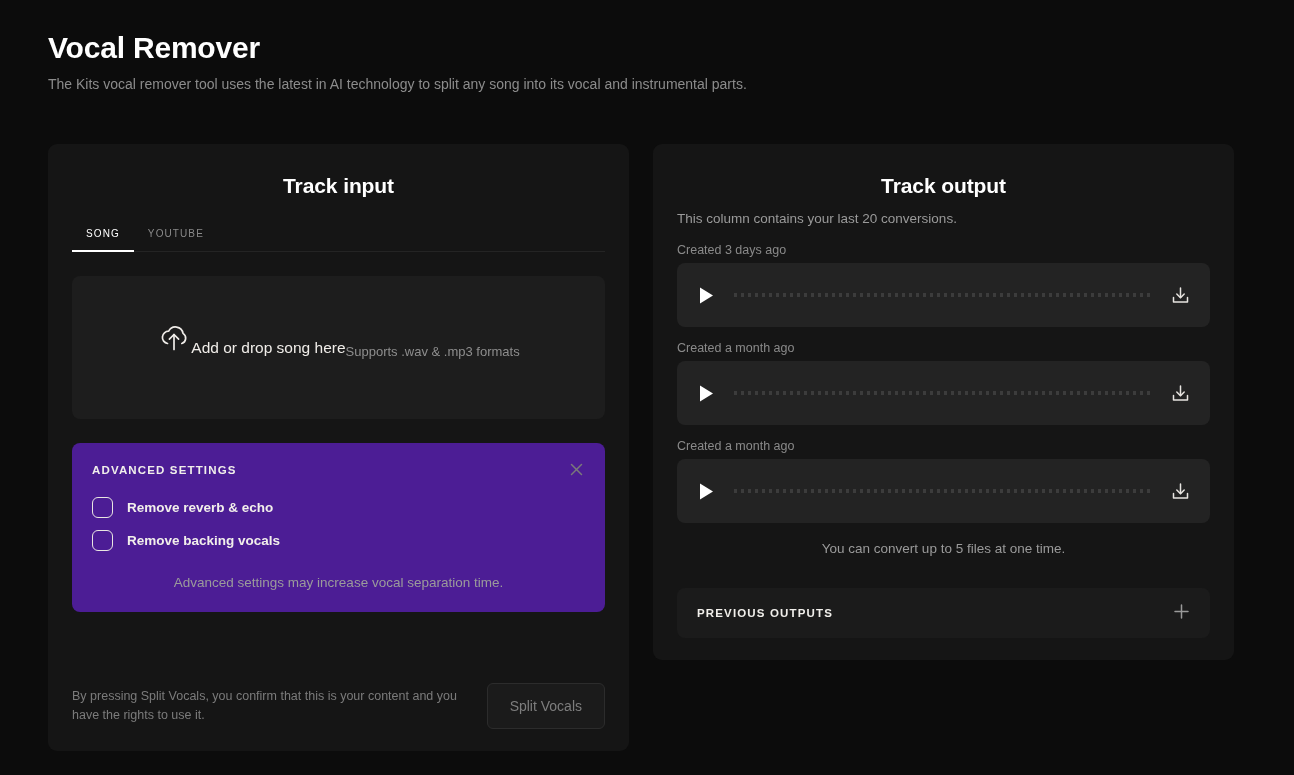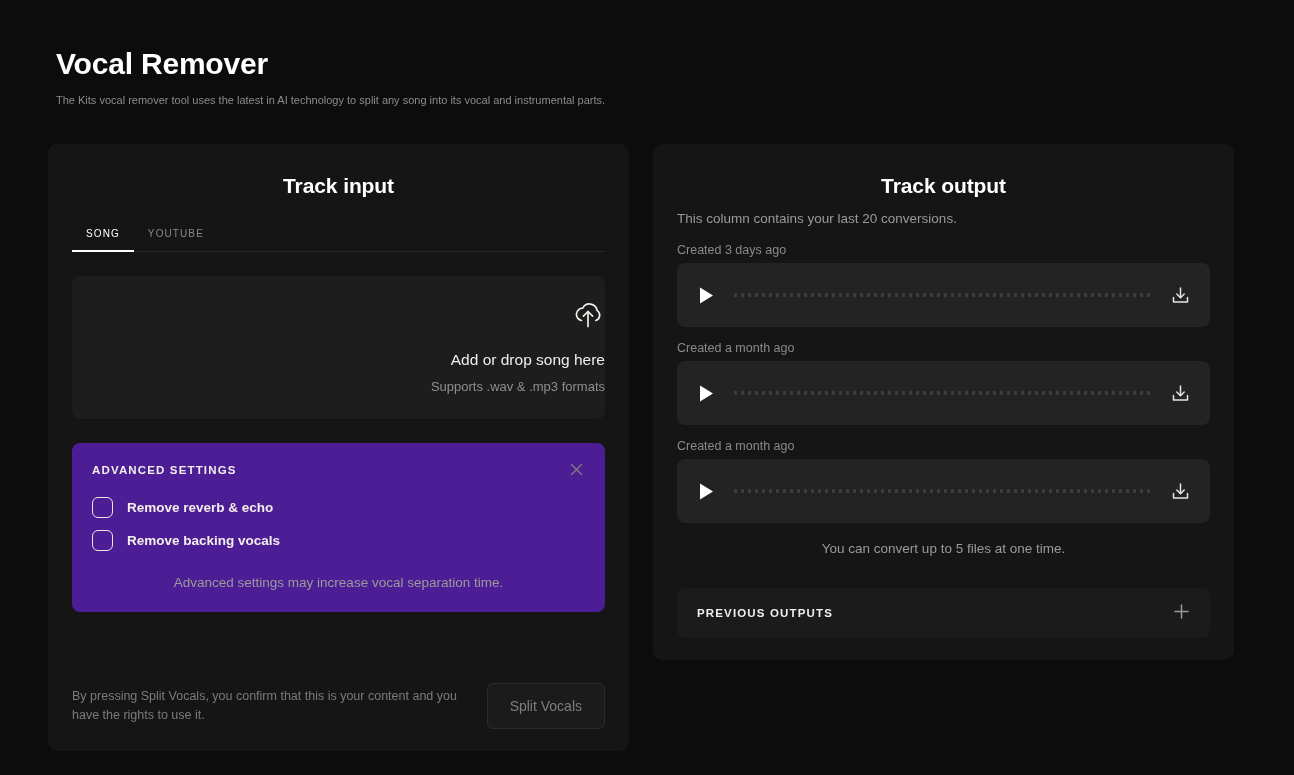--- a/index.html
+++ b/index.html
@@ -5,27 +5,27 @@
   * { box-sizing: border-box; margin: 0; padding: 0; }
   html, body {
     width: 1294px; height: 775px;
     background: #0c0c0c;
     font-family: "Liberation Sans", sans-serif;
     overflow: hidden;
   }
   .page { position: relative; width: 1294px; height: 775px; }
 
   
-  .header { position: absolute; left: 48px; top: 44px; margin-left: 8px; }
+  .header { position: absolute; left: 48px; top: 28px; }
   .page-title {
     font-size: 30px; font-weight: 700; color: #ffffff;
     letter-spacing: -0.2px; line-height: 40px;
   }
   .page-subtitle {
-    font-size: 11px; color: #8c8c8c; line-height: 20px;
+    font-size: 14px; color: #8c8c8c; line-height: 20px;
     margin-top: 6px;
   }
 
   
   .columns {
     position: absolute; left: 48px; top: 144px;
     width: 1198px; display: flex; gap: 24px;
   }
   .card {
     background: #151515;
@@ -56,22 +56,22 @@
     font-family: Liberation Sans, sans-serif;
     border-bottom: 2px solid transparent;
     margin-bottom: -1px;
   }
   .tab.active { color: #ffffff; border-bottom-color: #ffffff; }
 
   
   .dropzone {
     margin-top: 24px; height: 143px; border-radius: 8px;
     background: #1d1d1d;
-    display: flex; flex-direction: column;
-    align-items: flex-end; justify-content: center;
+    display: flex; flex-direction: row;
+    align-items: center; justify-content: center;
     cursor: pointer;
   }
   .dz-icon { margin-bottom: 14px; }
   .dz-title { font-size: 15.5px; color: #f0ede9; line-height: 22px; }
   .dz-sub { font-size: 13px; color: #8e8e8e; margin-top: 8px; }
 
   
   .adv {
     margin-top: 24px; background: #4c1d95; border-radius: 8px;
     padding: 18px 20px 22px 20px; position: relative;

